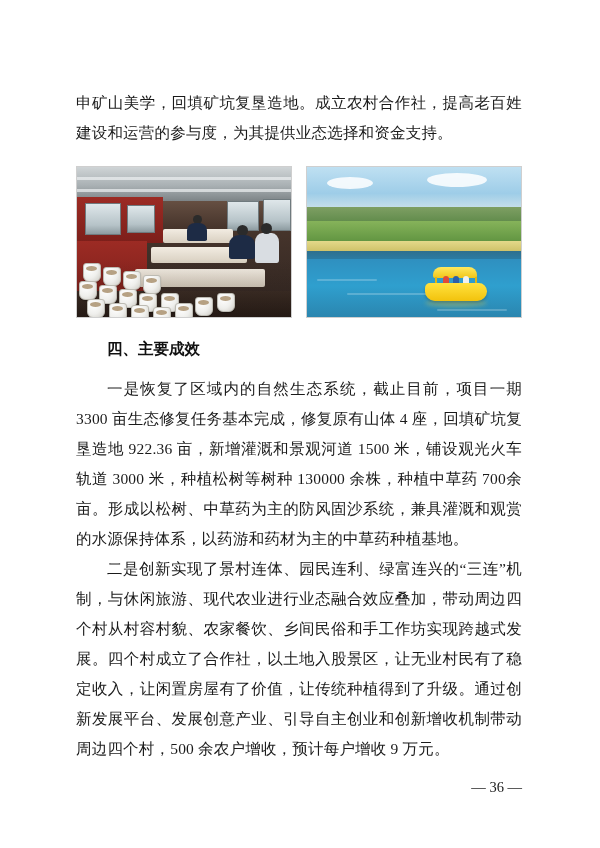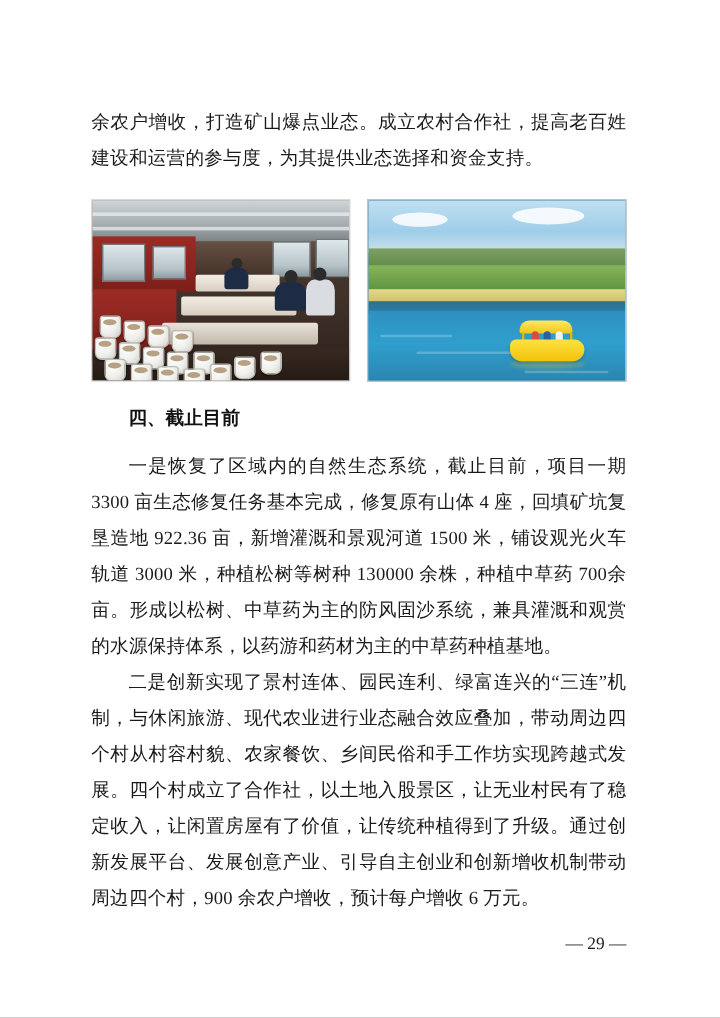--- a/index.html
+++ b/index.html
@@ -166,21 +166,21 @@
     color: #1a1a1a;
   }
 </style>
 </head>
 <body>
 
 <div class="page">
 
   <div class="content">
 
-    <p class="para">余农户增收，打造矿山爆点业态。成立农村合作社，提高老百姓建设和运营的参与度，为其提供业态选择和资金支持。</p>
+    <p class="para">申矿山美学，回填矿坑复垦造地。成立农村合作社，提高老百姓建设和运营的参与度，为其提供业态选择和资金支持。</p>
 
     <div class="images">
 
       <div class="photo train">
         <div class="ceiling"></div>
         <div class="ceil-line" style="top:10px"></div>
         <div class="ceil-line" style="top:22px"></div>
 
         <div class="redpanel" style="left:0;top:30px;width:86px;height:46px;"></div>
         <div class="redpanel" style="left:0;top:74px;width:70px;height:60px;"></div>
@@ -241,22 +241,22 @@
           <div class="post" style="left:50px;"></div>
           <div class="rider" style="left:18px;background:#e04a3a;"></div>
           <div class="rider" style="left:28px;background:#2d5fa8;"></div>
           <div class="rider" style="left:38px;background:#f0f0f0;"></div>
           <div class="hull"></div>
         </div>
       </div>
 
     </div>
 
-    <p class="heading">四、截止目前</p>
+    <p class="heading">四、主要成效</p>
     <div class="gap-sm"></div>
     <p class="para indent">一是恢复了区域内的自然生态系统，截止目前，项目一期3300 亩生态修复任务基本完成，修复原有山体 4 座，回填矿坑复垦造地 922.36 亩，新增灌溉和景观河道 1500 米，铺设观光火车轨道 3000 米，种植松树等树种 130000 余株，种植中草药 700余亩。形成以松树、中草药为主的防风固沙系统，兼具灌溉和观赏的水源保持体系，以药游和药材为主的中草药种植基地。</p>
-    <p class="para indent">二是创新实现了景村连体、园民连利、绿富连兴的“三连”机制，与休闲旅游、现代农业进行业态融合效应叠加，带动周边四个村从村容村貌、农家餐饮、乡间民俗和手工作坊实现跨越式发展。四个村成立了合作社，以土地入股景区，让无业村民有了稳定收入，让闲置房屋有了价值，让传统种植得到了升级。通过创新发展平台、发展创意产业、引导自主创业和创新增收机制带动周边四个村，900 余农户增收，预计每户增收 6 万元。</p>
+    <p class="para indent">二是创新实现了景村连体、园民连利、绿富连兴的“三连”机制，与休闲旅游、现代农业进行业态融合效应叠加，带动周边四个村从村容村貌、农家餐饮、乡间民俗和手工作坊实现跨越式发展。四个村成立了合作社，以土地入股景区，让无业村民有了稳定收入，让闲置房屋有了价值，让传统种植得到了升级。通过创新发展平台、发展创意产业、引导自主创业和创新增收机制带动周边四个村，500 余农户增收，预计每户增收 9 万元。</p>
 
   </div>
 
-  <div class="footer">— 29 —</div>
+  <div class="footer">— 36 —</div>
 
 </div>
 
 </body></html>

